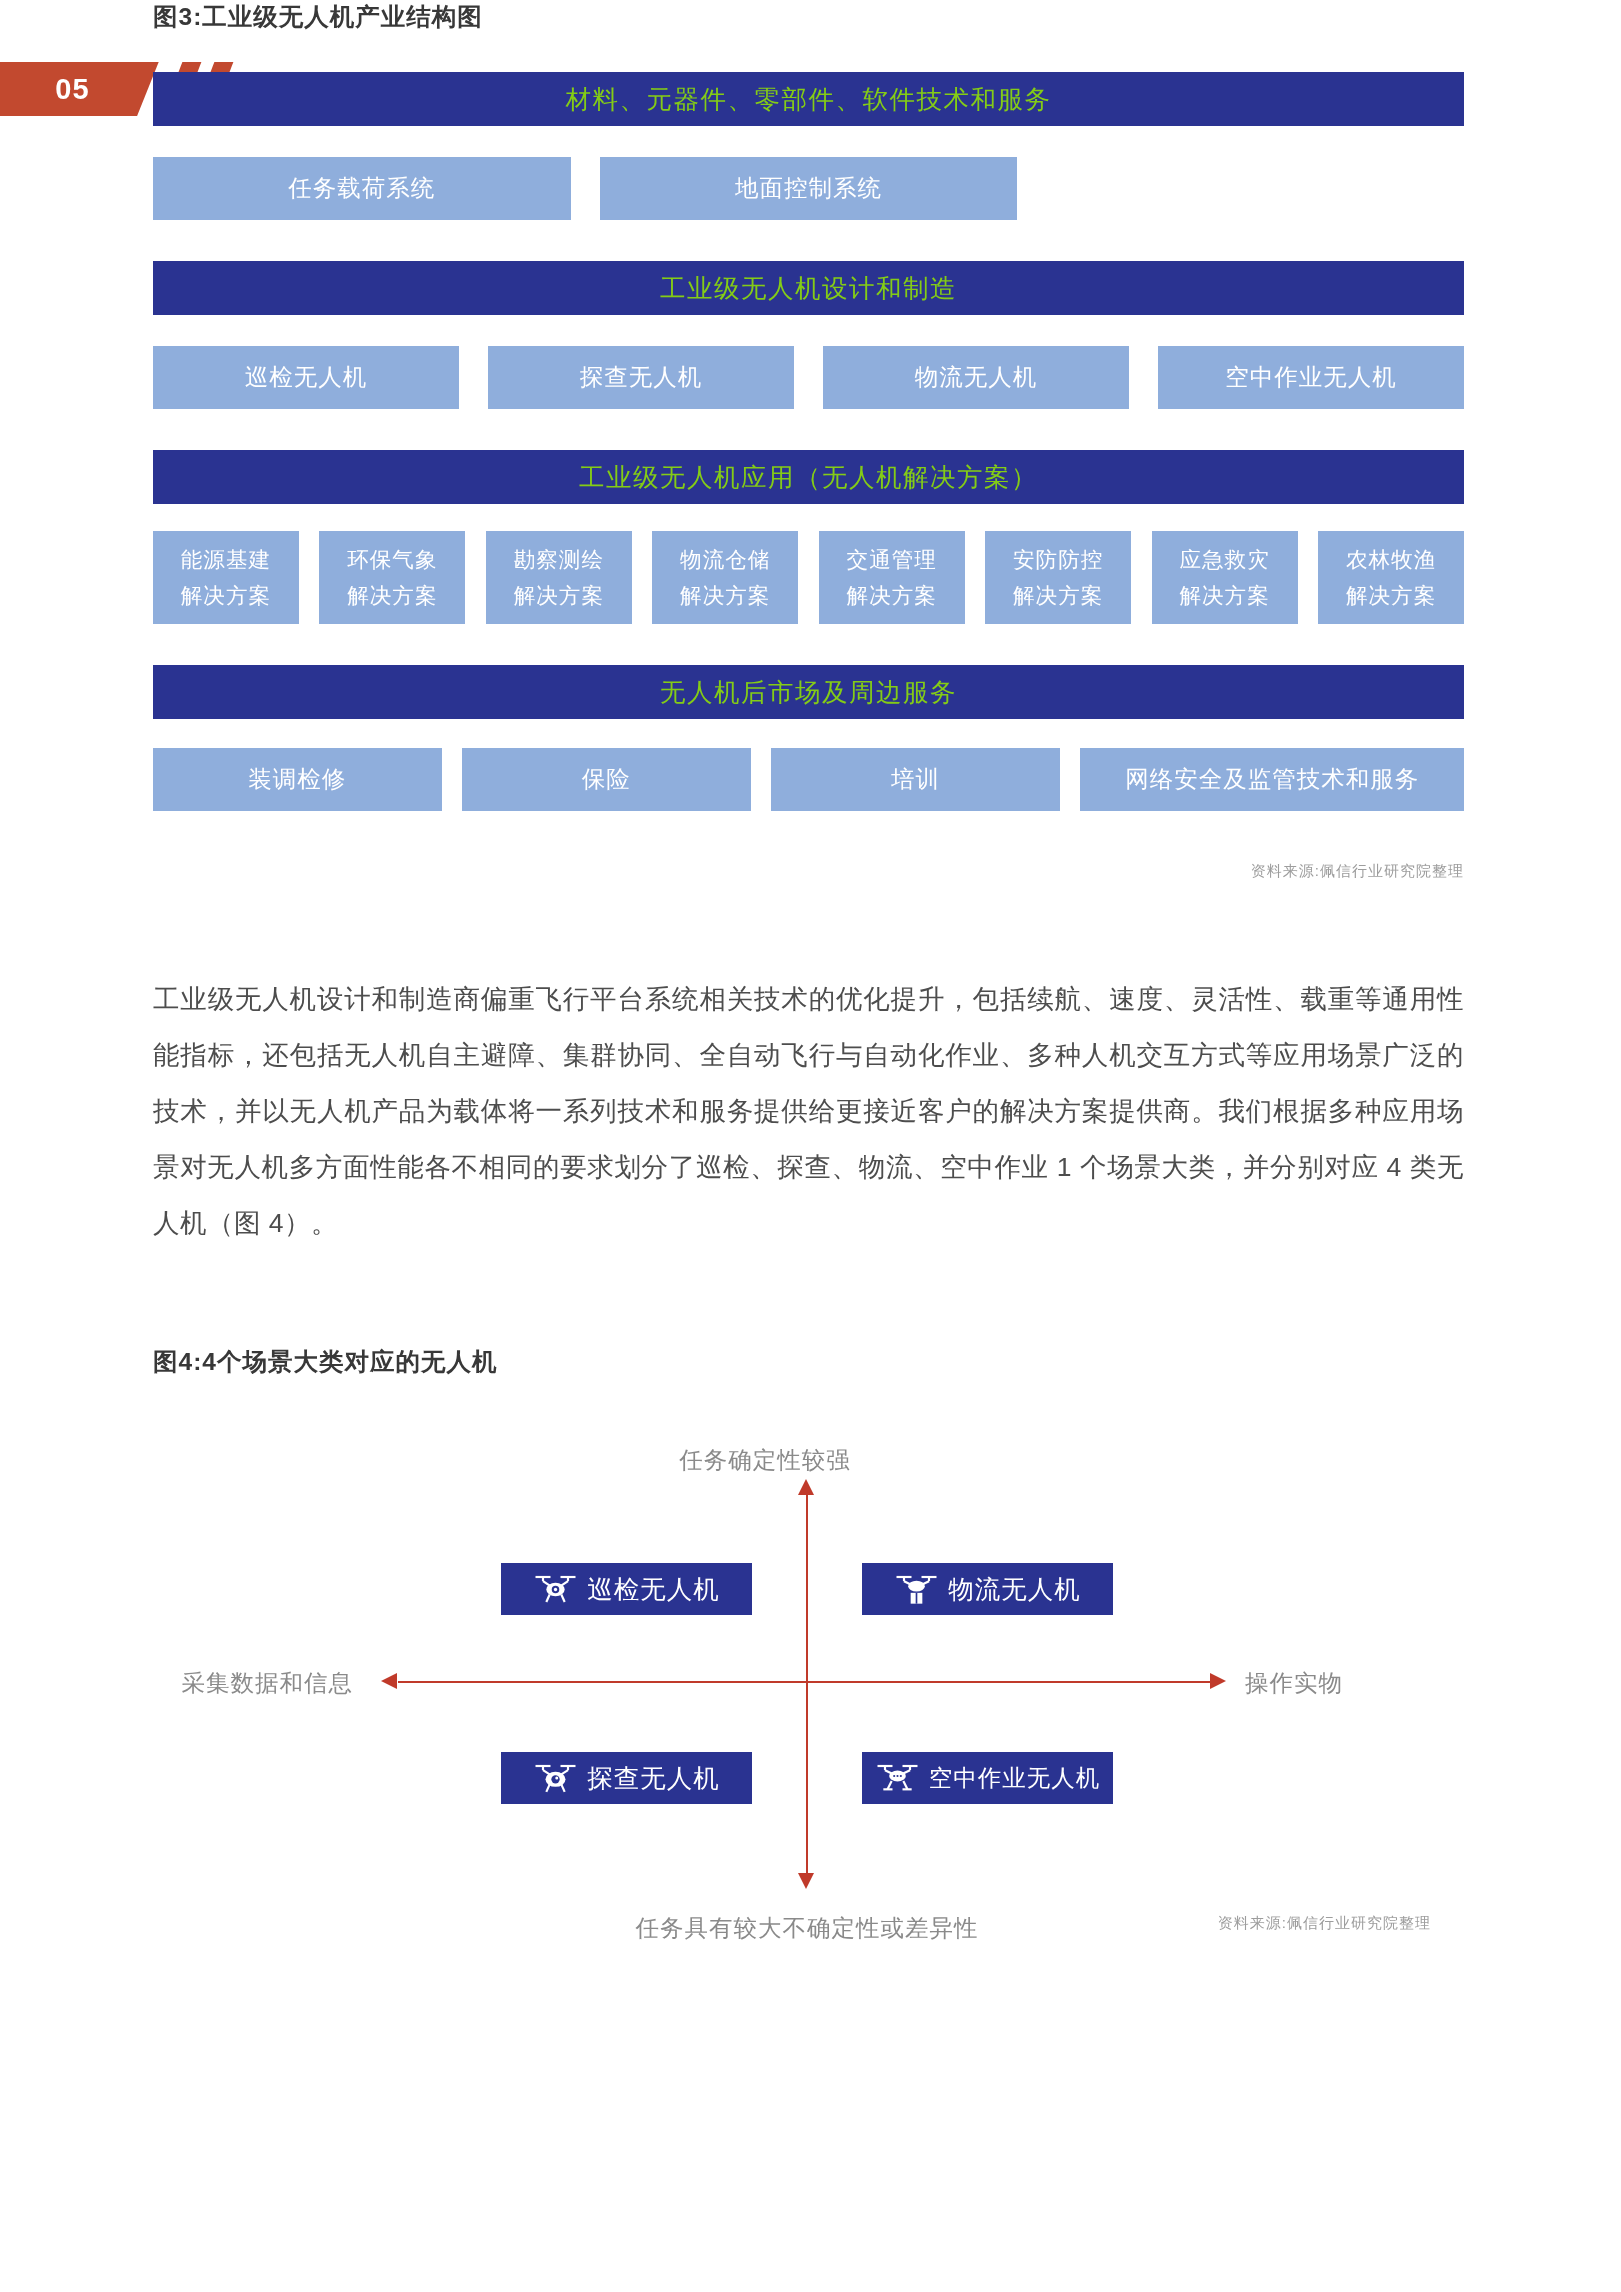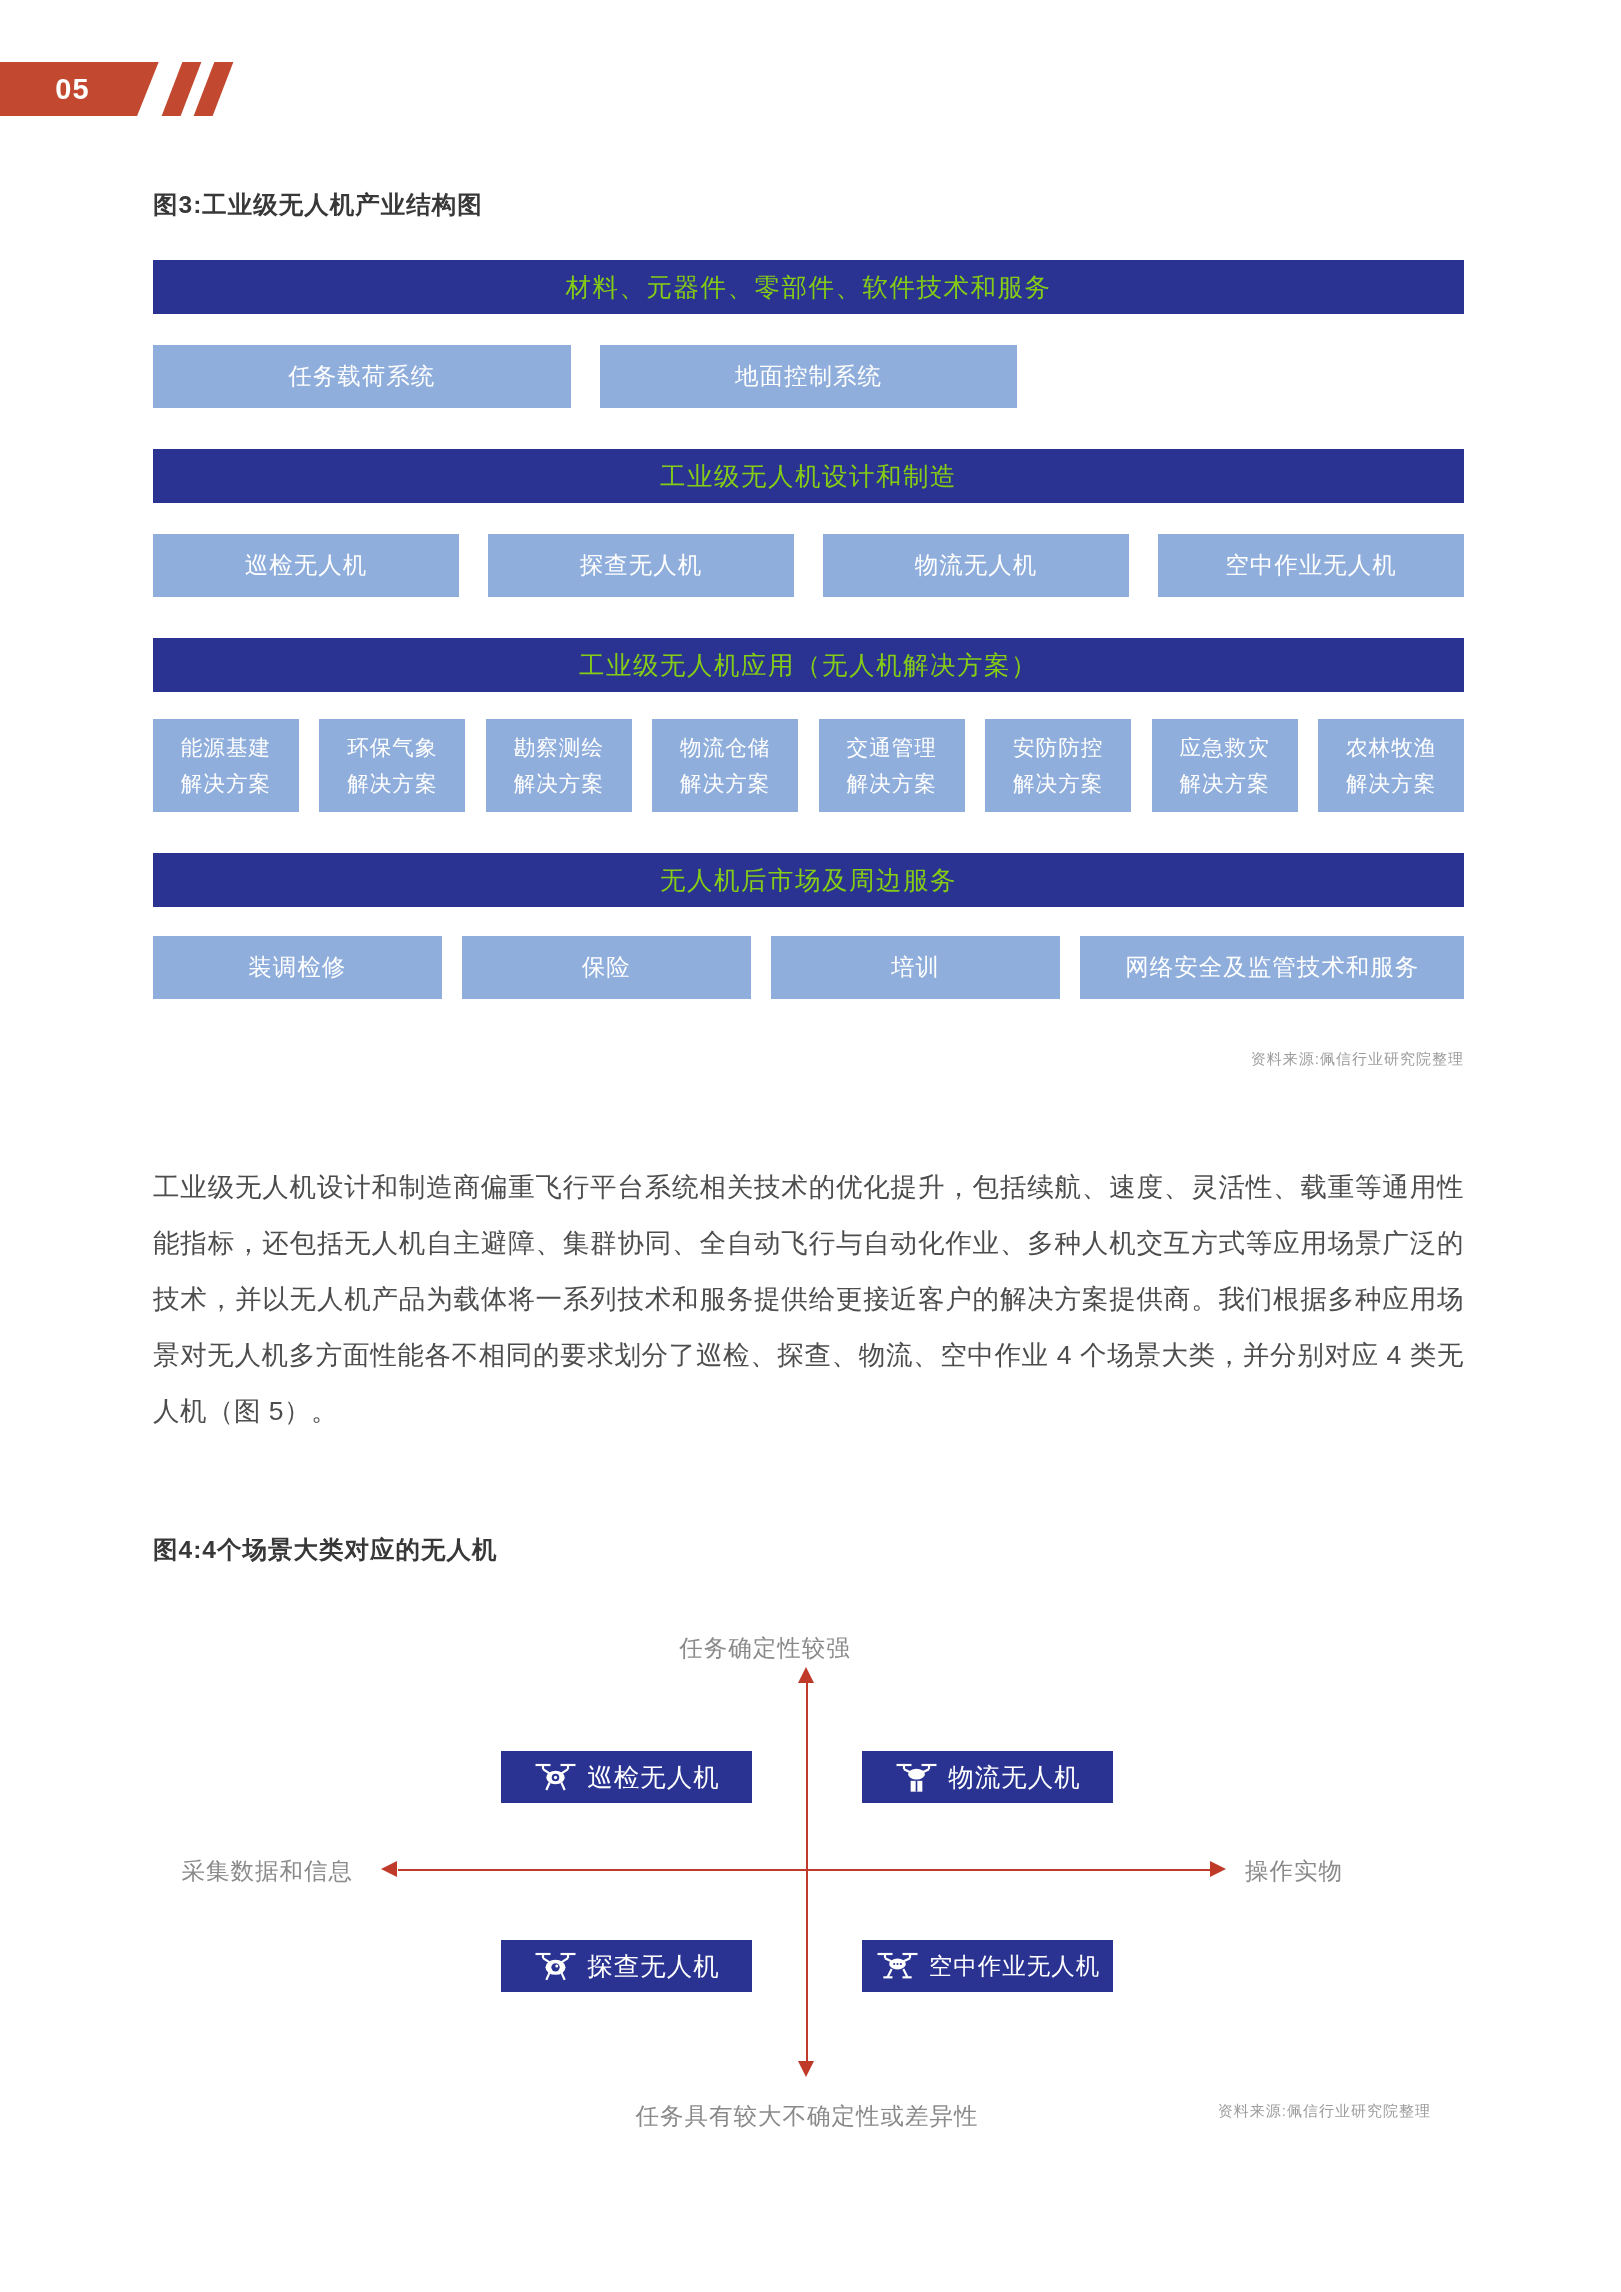--- a/index.html
+++ b/index.html
@@ -17,21 +17,21 @@
     clip-path:polygon(0 0,100% 0,calc(100% - 21.6px) 100%,0 100%);
     display:flex; align-items:center; justify-content:center;
     font-size:29px; font-weight:bold; letter-spacing:1px; padding-right:13.7px;
   }
   .badge-stripe { width:18.6px; background:#C2492F; transform:skewX(-21deg); }
   .badge-stripe.s1 { margin-left:13.7px; }
   .badge-stripe.s2 { margin-left:12.7px; }
 
   
   .content { position:absolute; left:153px; top:0; width:1311px; }
-  .fig-title { margin:0; padding-top:188px; font-size:24.5px; font-weight:bold; color:#383838; letter-spacing:1px; }
+  .fig-title { margin:0; font-size:24.5px; font-weight:bold; color:#383838; letter-spacing:1px; }
   .fig-title.fig4 { padding-top:0; margin-top:94px; }
 
   
   .bar {
     margin-top:41px; height:54px; line-height:54px; background:#2A3391;
     color:#84cc16; text-align:center; font-size:25.5px; font-weight:500; letter-spacing:1.5px;
   }
   .bar.first { margin-top:39px; }
   .row { display:grid; }
   .row-3 { margin-top:31px; grid-template-columns:repeat(3,1fr); gap:29px; }
@@ -155,21 +155,21 @@
     <div class="bar">无人机后市场及周边服务</div>
     <div class="row row-4b">
       <div class="cell">装调检修</div>
       <div class="cell">保险</div>
       <div class="cell">培训</div>
       <div class="cell">网络安全及监管技术和服务</div>
     </div>
 
     <div class="source">资料来源:佩信行业研究院整理</div>
 
-    <p class="body-text">工业级无人机设计和制造商偏重飞行平台系统相关技术的优化提升，包括续航、速度、灵活性、载重等通用性能指标，还包括无人机自主避障、集群协同、全自动飞行与自动化作业、多种人机交互方式等应用场景广泛的技术，并以无人机产品为载体将一系列技术和服务提供给更接近客户的解决方案提供商。我们根据多种应用场景对无人机多方面性能各不相同的要求划分了巡检、探查、物流、空中作业 4 个场景大类，并分别对应 4 类无人机（图 5）。</p>
+    <p class="body-text">工业级无人机设计和制造商偏重飞行平台系统相关技术的优化提升，包括续航、速度、灵活性、载重等通用性能指标，还包括无人机自主避障、集群协同、全自动飞行与自动化作业、多种人机交互方式等应用场景广泛的技术，并以无人机产品为载体将一系列技术和服务提供给更接近客户的解决方案提供商。我们根据多种应用场景对无人机多方面性能各不相同的要求划分了巡检、探查、物流、空中作业 1 个场景大类，并分别对应 4 类无人机（图 4）。</p>
 
     <h2 class="fig-title fig4">图4:4个场景大类对应的无人机</h2>
 
     <div class="quad-canvas">
       <div class="q-label q-top">任务确定性较强</div>
       <div class="q-label q-left">采集数据和信息</div>
       <div class="q-label q-right">操作实物</div>
       <div class="q-label q-bottom">任务具有较大不确定性或差异性</div>
 
       <div class="vline"></div>

